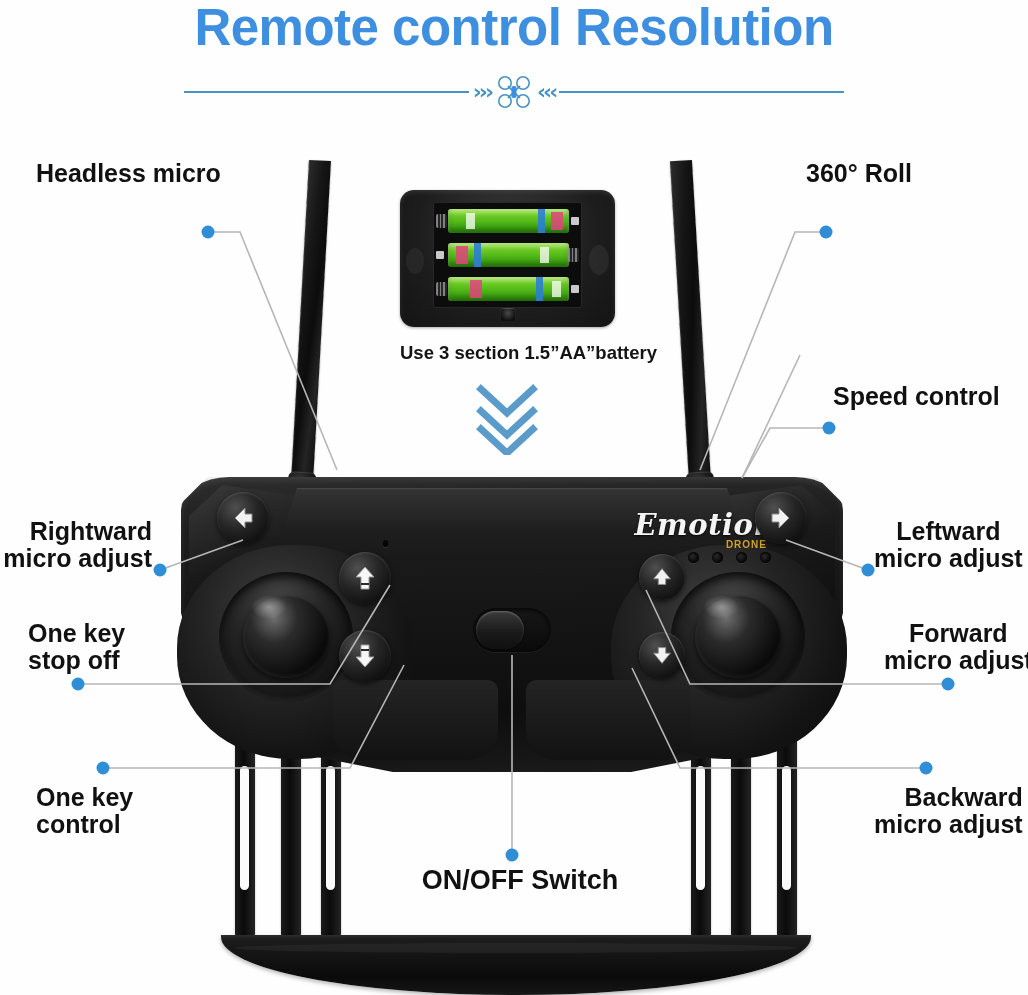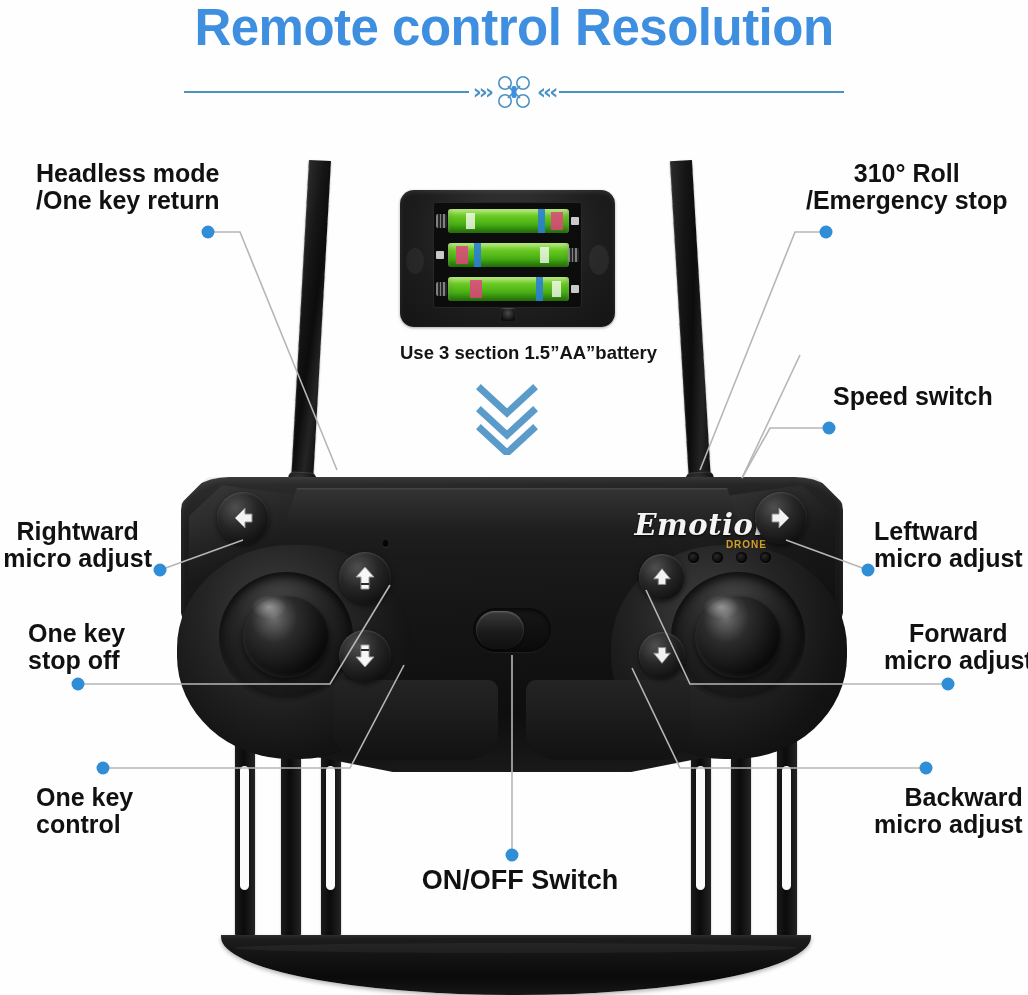--- a/index.html
+++ b/index.html
@@ -447,40 +447,38 @@
       <circle cx="868" cy="570" r="6.5"></circle>
       <circle cx="78" cy="684" r="6.5"></circle>
       <circle cx="948" cy="684" r="6.5"></circle>
       <circle cx="103" cy="768" r="6.5"></circle>
       <circle cx="926" cy="768" r="6.5"></circle>
       <circle cx="512" cy="855" r="6.5"></circle>
     </g>
   </svg>
 
   <div class="label l-left" style="left:36px; top:160px;">
-    <div>Headless mode</div>
-    <div>/One key return</div>
+    <div>Headless micro</div>
   </div>
 
   <div class="label l-left" style="left:806px; top:160px;">
-    <div style="text-align:center;">310° Roll</div>
-    <div>/Emergency stop</div>
+    <div style="text-align:center;">360° Roll</div>
   </div>
 
   <div class="label l-left" style="left:833px; top:383px;">
-    <div>Speed switch</div>
+    <div>Speed control</div>
   </div>
 
   <div class="label l-right" style="right:876px; top:518px; text-align:left;">
-    <div style="text-align:center;">Rightward</div>
+    <div style="text-align:right;">Rightward</div>
     <div>micro adjust</div>
   </div>
 
   <div class="label l-left" style="left:874px; top:518px;">
-    <div style="text-align:left;">Leftward</div>
+    <div style="text-align:center;">Leftward</div>
     <div>micro adjust</div>
   </div>
 
   <div class="label l-left" style="left:28px; top:620px;">
     <div>One key</div>
     <div>stop off</div>
   </div>
 
   <div class="label l-left" style="left:884px; top:620px;">
     <div style="text-align:center;">Forward</div>

